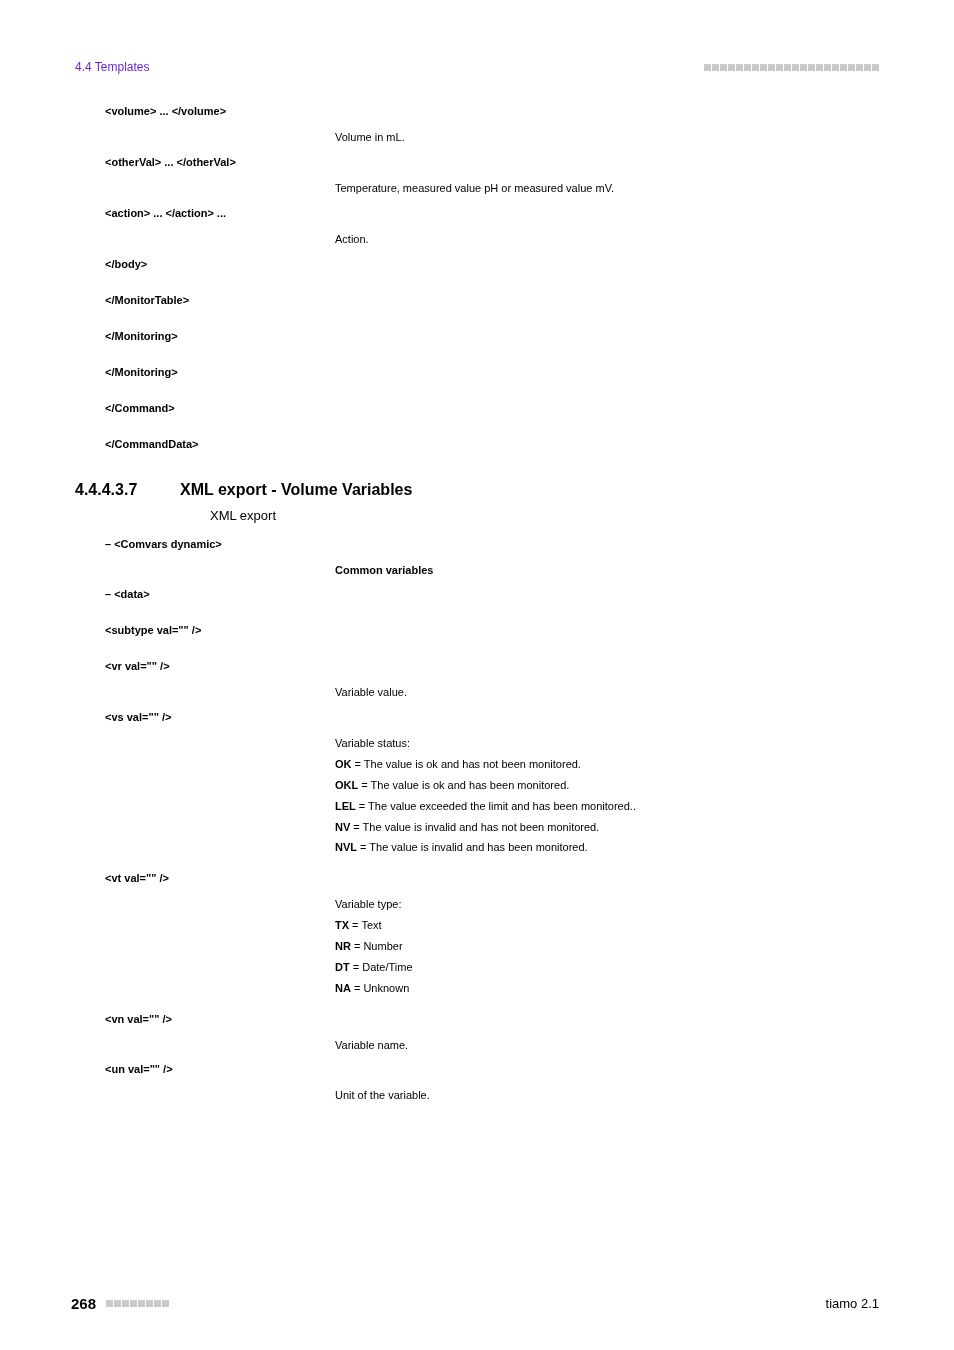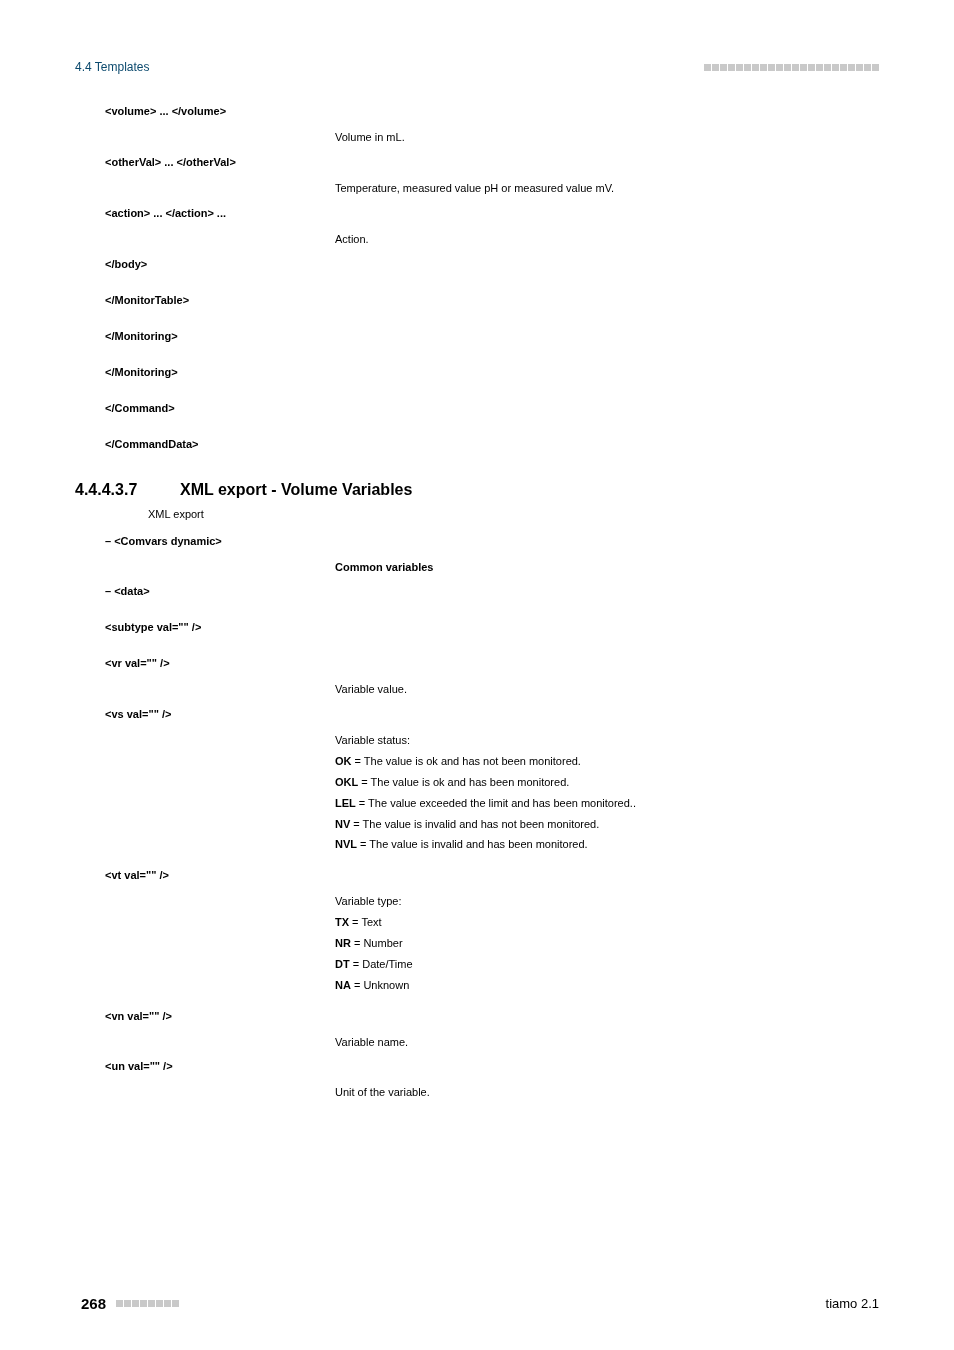--- a/index.html
+++ b/index.html
@@ -18,21 +18,21 @@
     position: relative;
   }
   .header-row {
     display: flex;
     justify-content: space-between;
     align-items: center;
     font-size: 12px;
     margin-bottom: 30px;
   }
   .header-left {
-    color: #0c4a6e;
+    color: #6d28d9;
   }
   .header-boxes {
     display: flex;
     gap: 1px;
   }
   .hbox {
     width: 7px;
     height: 7px;
     background: #c9c9c9;
   }
@@ -68,30 +68,30 @@
     margin-bottom: 9px;
   }
   .section-num {
     width: 105px;
     flex-shrink: 0;
   }
   .section-title {
     flex: 1;
   }
   .xml-export-sub {
-    font-size: 11px;
+    font-size: 13px;
     font-weight: 400;
-    margin-left: 43px;
+    margin-left: 105px;
     margin-bottom: 14px;
   }
   .b { font-weight: 700; }
   .footer {
     position: absolute;
     bottom: 38px;
-    left: 81px;
+    left: 71px;
     right: 75px;
     display: flex;
     justify-content: space-between;
     align-items: center;
     font-size: 13px;
     text-align: right;
   }
   .footer-left {
     display: flex;
     align-items: center;

